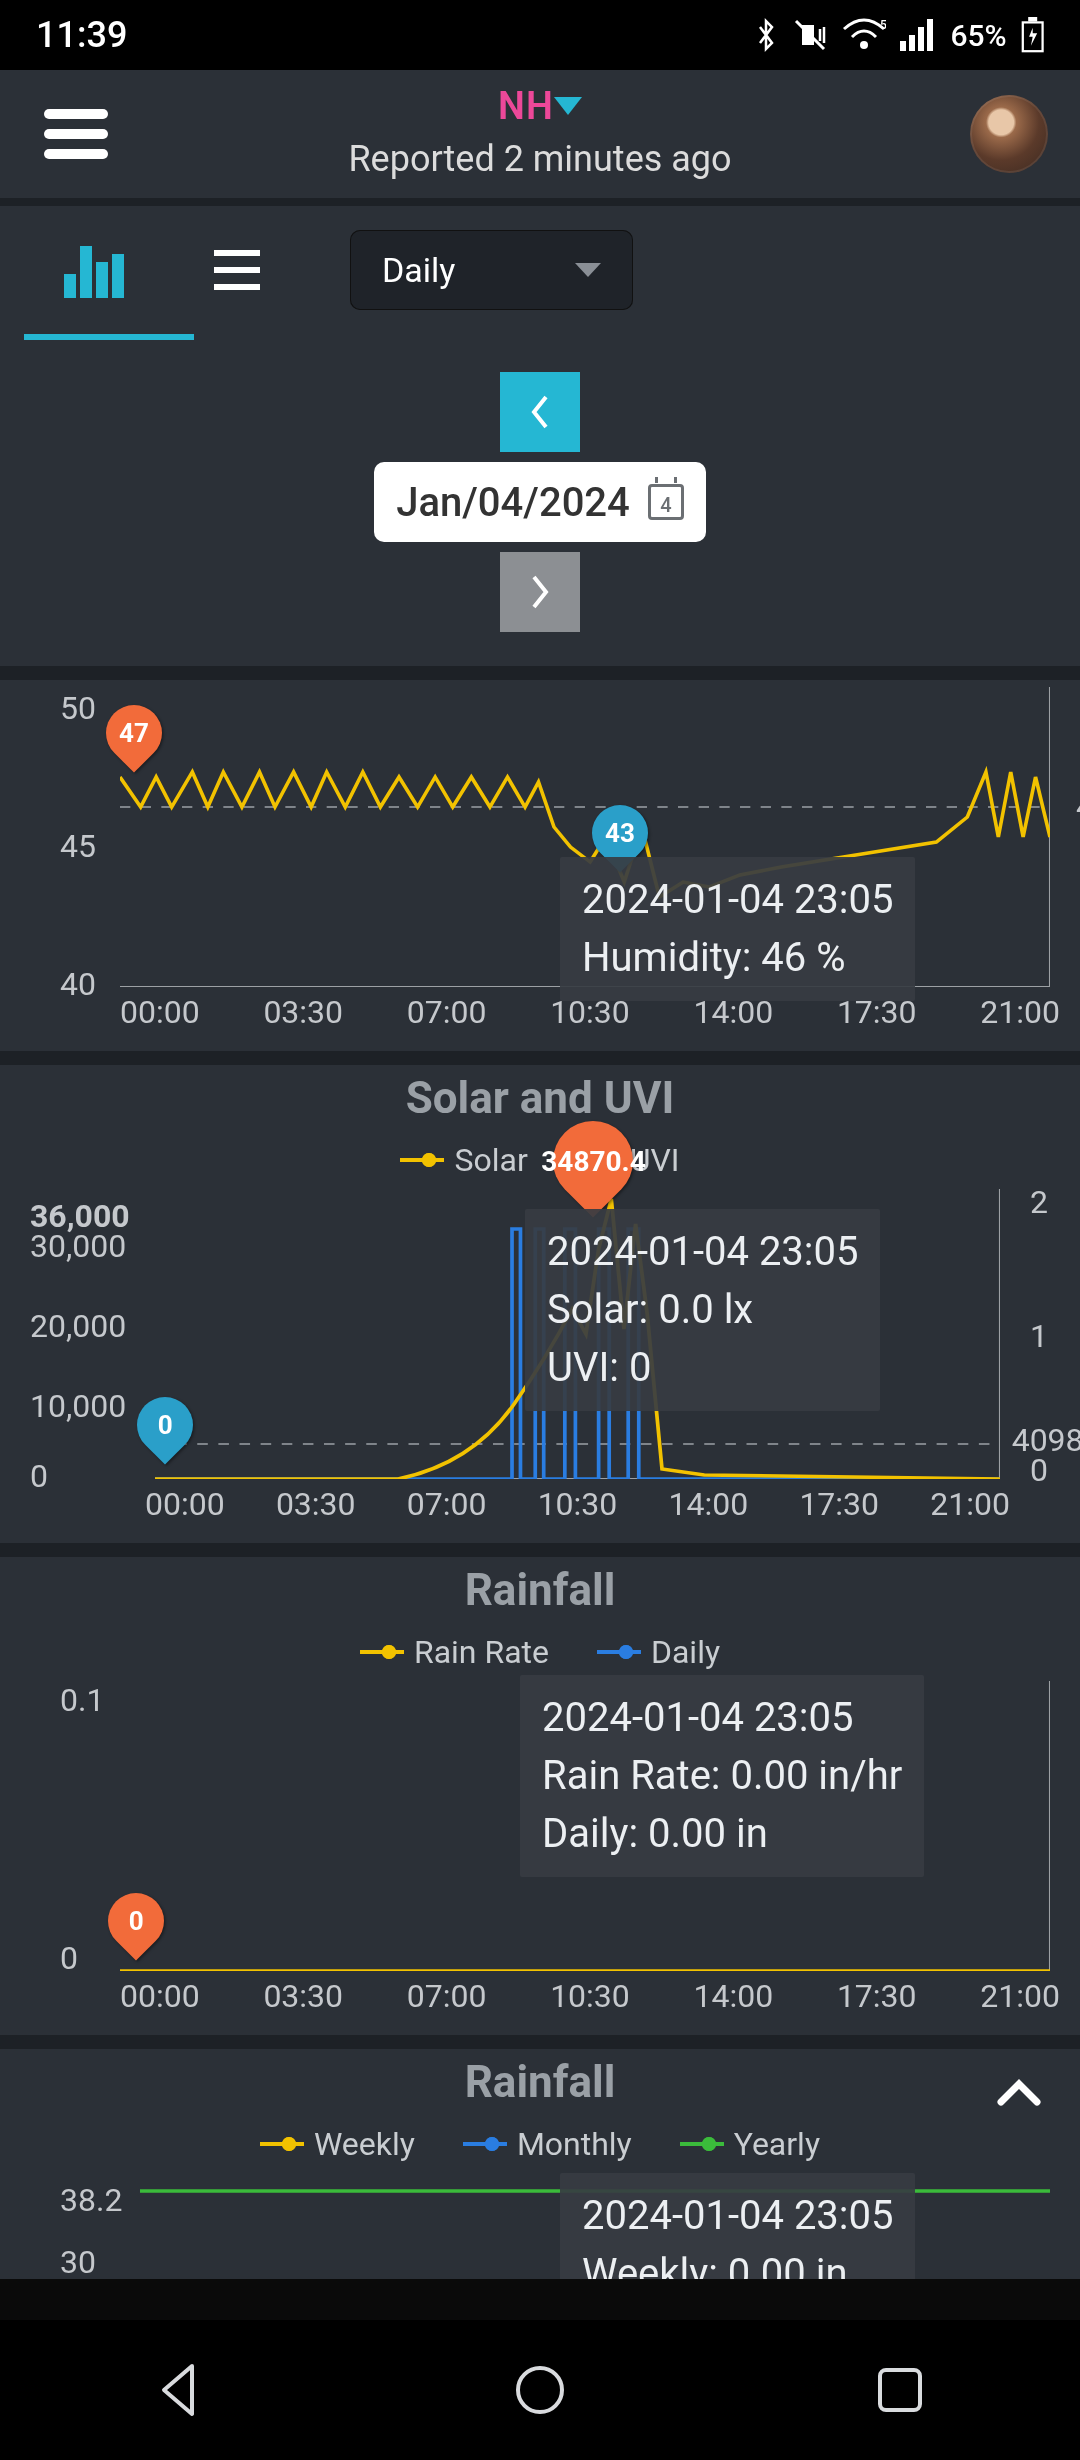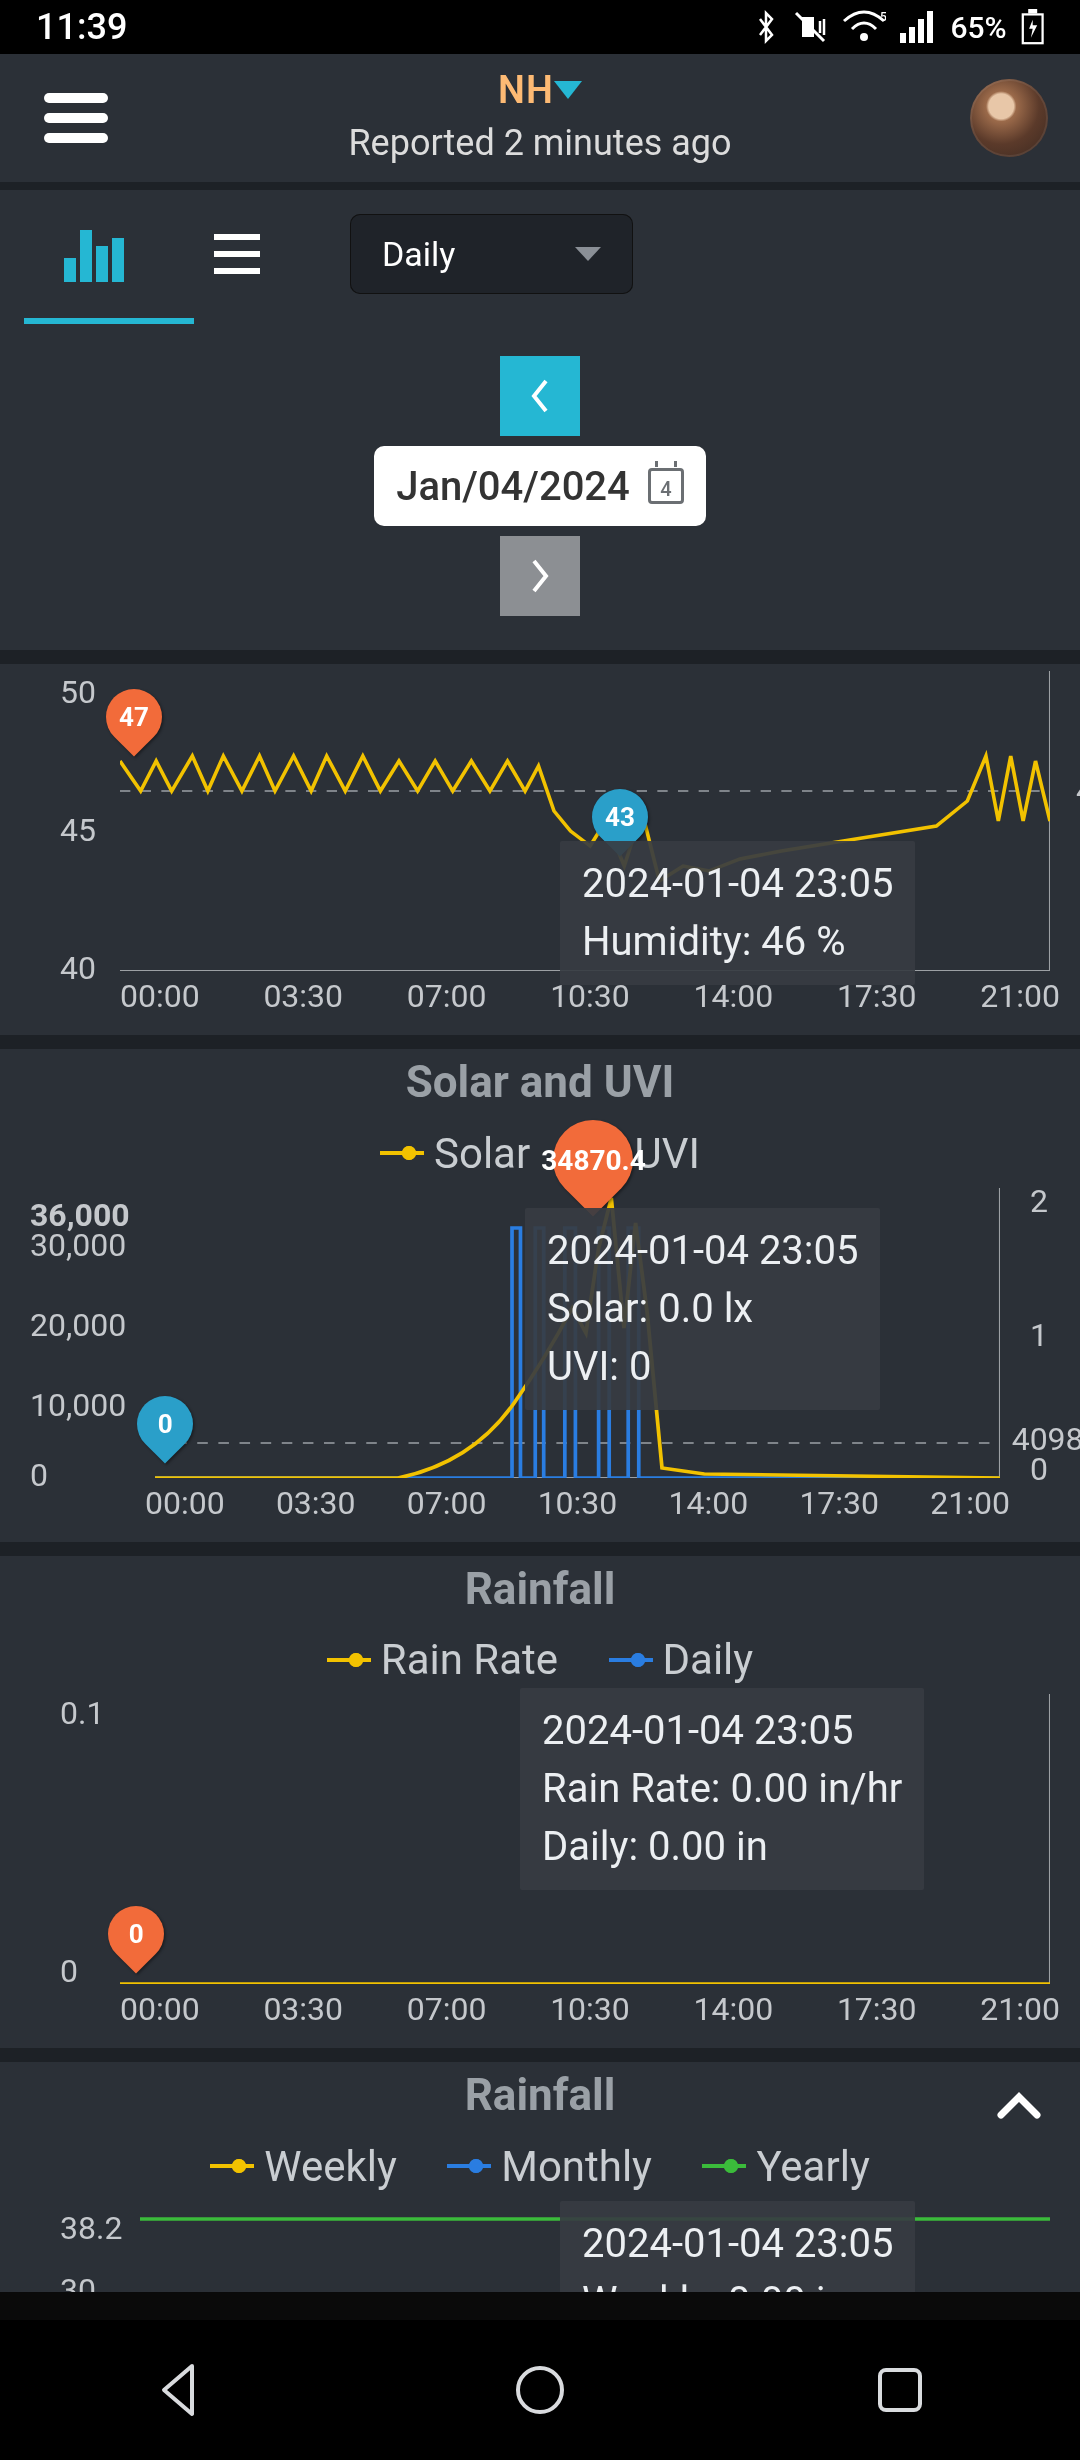--- a/index.html
+++ b/index.html
@@ -1,24 +1,24 @@
 <!DOCTYPE html>
 <html><head>
 <meta charset="utf-8">
 <style>
   * { box-sizing: border-box; margin: 0; padding: 0; }
   html, body { width: 1080px; height: 2460px; background: #0a0a0a; font-family: -apple-system, "Segoe UI", Roboto, Arial, sans-serif; overflow: hidden; color: #e8e8e8; }
-  .status-bar { height: 54px; background: #000; display: flex; align-items: center; justify-content: space-between; padding: 0 36px; font-size: 36px; color: #fff; font-weight: 500; }
+  .status-bar { height: 70px; background: #000; display: flex; align-items: center; justify-content: space-between; padding: 0 36px; font-size: 36px; color: #fff; font-weight: 500; }
   .status-right { display: flex; align-items: center; gap: 14px; font-size: 30px; }
   .app { background: #2b3037; }
   .header { background: #2b3037; padding: 14px 20px 18px; position: relative; }
   .hamburger { position: absolute; left: 44px; top: 50%; transform: translateY(-50%); width: 64px; height: 50px; display: flex; flex-direction: column; justify-content: space-between; }
   .hamburger span { height: 10px; background: #fff; border-radius: 6px; }
   .header-center { text-align: center; }
-  .loc { color: #fdba74; font-size: 38px; font-weight: 600; letter-spacing: 1px; display:inline-flex; align-items:center; justify-content:center; width: 360px; }
+  .loc { color: #ec4899; font-size: 38px; font-weight: 600; letter-spacing: 1px; display:inline-flex; align-items:center; justify-content:center; width: 360px; }
   .loc .caret { width:0; height:0; border-left:14px solid transparent; border-right:14px solid transparent; border-top:18px solid #25b7d3; display:inline-block; }
   .reported { color: #dcdcdc; font-size: 36px; margin-top: 10px; }
   .avatar { position:absolute; right: 32px; top: 50%; transform: translateY(-50%); width: 78px; height: 78px; border-radius: 50%; background: radial-gradient(circle at 40% 35%, #e8c7a8 18%, #9b6a4a 22%, #5b3a2a 55%, #3a2820 100%); box-shadow: inset 0 0 0 2px rgba(255,255,255,0.08); }
   .divider { height: 8px; background: #1d2126; }
 
   .controls { background: #2b3037; padding: 24px 24px 4px; }
   .tabs { display:flex; align-items:center; gap: 90px; padding-left: 40px; }
   .tab-bars { position:relative; height: 56px; width: 60px; }
   .tab-bars span { position:absolute; bottom:0; width:12px; background:#25b7d3; }
   .tab-bars .b1{left:0;height:24px;} .tab-bars .b2{left:16px;height:52px;} .tab-bars .b3{left:32px;height:36px;} .tab-bars .b4{left:48px;height:44px;}
@@ -35,21 +35,21 @@
   .date-input { background:#fff; color:#333; border-radius:10px; height:80px; display:flex; align-items:center; padding:0 22px; font-size:40px; font-weight:500; gap:18px; min-width: 320px; }
   .cal-icon { width:36px; height:36px; border:3px solid #6b6f73; border-radius:4px; position:relative; }
   .cal-icon::before { content:""; position:absolute; top:-10px; left:4px; right:4px; height:6px; border-left:3px solid #6b6f73; border-right:3px solid #6b6f73; }
   .cal-icon::after { content:"4"; position:absolute; top:6px; left:0; right:0; text-align:center; font-size:20px; color:#6b6f73; }
 
   .panel { background:#2b3037; padding: 7px 20px 12px; position:relative; margin-bottom: 8px; }
   .panel-sep { height: 14px; background:#1d2126; }
 
   .chart { position:relative; margin-left: 40px; }
   .chart-title { text-align:center; color:#9aa0a6; font-size:44px; font-weight:700; margin-bottom: 8px; }
-  .legend { text-align:center; font-size:42px; color:#c9cdd1; margin-bottom: 10px; }
+  .legend { text-align:center; font-size:32px; color:#c9cdd1; margin-bottom: 10px; }
   .lg { display:inline-flex; align-items:center; gap:10px; margin: 0 20px; }
   .lg .line { width:44px; height:4px; position:relative; }
   .lg .line::before, .lg .line::after { content:""; position:absolute; width:14px; height:14px; border-radius:50%; top:-5px; background:inherit; }
   .axis-y { position:absolute; left:0; color:#c5c8cc; font-size:32px; }
   .axis-x { display:flex; justify-content:space-between; color:#c5c8cc; font-size:32px; padding: 6px 0 0 60px; }
   .plot { position:relative; height: 300px; margin-left: 60px; margin-right: 10px; }
   .plot svg { position:absolute; inset:0; width:100%; height:100%; }
   .grid-dash { stroke:#7f848a; stroke-width:2; stroke-dasharray:10 10; }
   .axis-line { stroke:#9ca0a4; stroke-width:2; }
   .series-y { stroke:#f2c200; stroke-width:3.5; fill:none; }

